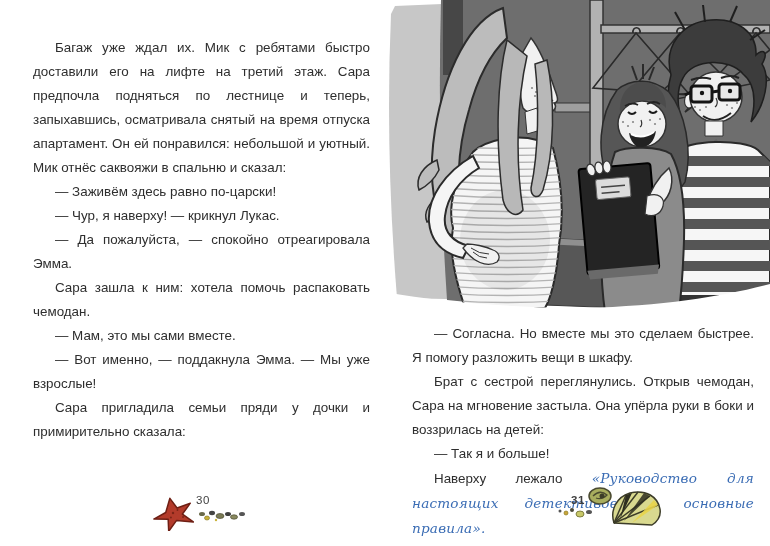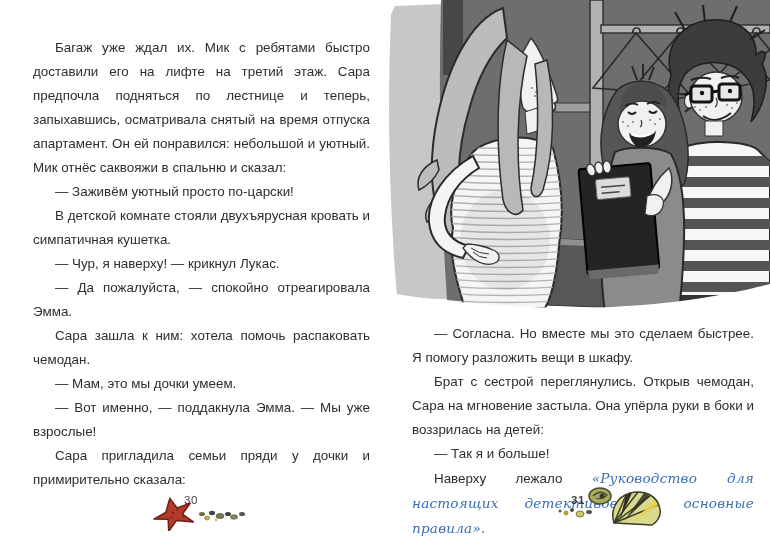--- a/index.html
+++ b/index.html
@@ -13,41 +13,40 @@
   }
   .textcol p{ margin:0; text-indent:22px; }
   #left-text{ left:33px; top:36px; width:337px; }
   #right-text{ left:412px; top:322px; width:342px; }
   .blue-script{
     color:#3a6cb4; font-style:italic; font-family:"DejaVu Serif", serif;
     font-size:13.6px; letter-spacing:0.2px;
   }
   p.closing{ margin-top:5px; }
   .pagenum{ position:absolute; font-size:11.5px; color:#3f3f3f; letter-spacing:0.5px; }
-  #pagenum-left{ left:184px; top:494px; }
+  #pagenum-left{ left:196px; top:494px; }
   #pagenum-right{ left:571px; top:494px;font-weight:bold; }
   .deco{ position:absolute; }
   #starfish{ left:148px; top:495px; }
   #pebbles-left{ left:196px; top:504px; }
   #shells-right{ left:552px; top:483px; }
   #illustration{ position:absolute; left:385px; top:0; width:385px; height:312px; }
 </style>
 </head>
 <body>
 
 <div id="spread">
 
   <div id="left-text" class="textcol">
     <p>Багаж уже ждал их. Мик с ребятами быстро доставили его на лифте на третий этаж. Сара предпочла подняться по лестнице и теперь, запыхавшись, осматривала снятый на время отпуска апартамент. Он ей понравился: небольшой и уютный. Мик отнёс саквояжи в спальню и сказал:</p>
-    <p>— Заживём уютный просто по-царски!</p>
-    <p>В детской комнате стояли двухъярусная кровать и симпатичная кушетка.</p>
+    <p>— Заживём здесь равно по-царски!</p>
     <p>— Чур, я наверху! — крикнул Лукас.</p>
     <p>— Да пожалуйста, — спокойно отреагировала Эмма.</p>
     <p>Сара зашла к ним: хотела помочь распаковать чемодан.</p>
-    <p>— Мам, это мы дочки умеем.</p>
+    <p>— Мам, это мы сами вместе.</p>
     <p>— Вот именно, — поддакнула Эмма. — Мы уже взрослые!</p>
     <p>Сара пригладила семьи пряди у дочки и примирительно сказала:</p>
   </div>
 
   <div id="illustration">
     <svg width="385" height="312" viewBox="0 0 385 312" xmlns="http://www.w3.org/2000/svg">
 
       <path d="M6,14 Q0,150 12,298 L108,300 L104,2 L10,6 Z" fill="#c7c7c7"></path>
       <path d="M56,0 L385,0 L385,282 Q290,300 190,305 Q120,306 62,300 Q52,150 56,0 Z" fill="#6e6e6e"></path>
       <g stroke="#5e5e5e" stroke-width="3" opacity="0.55">

